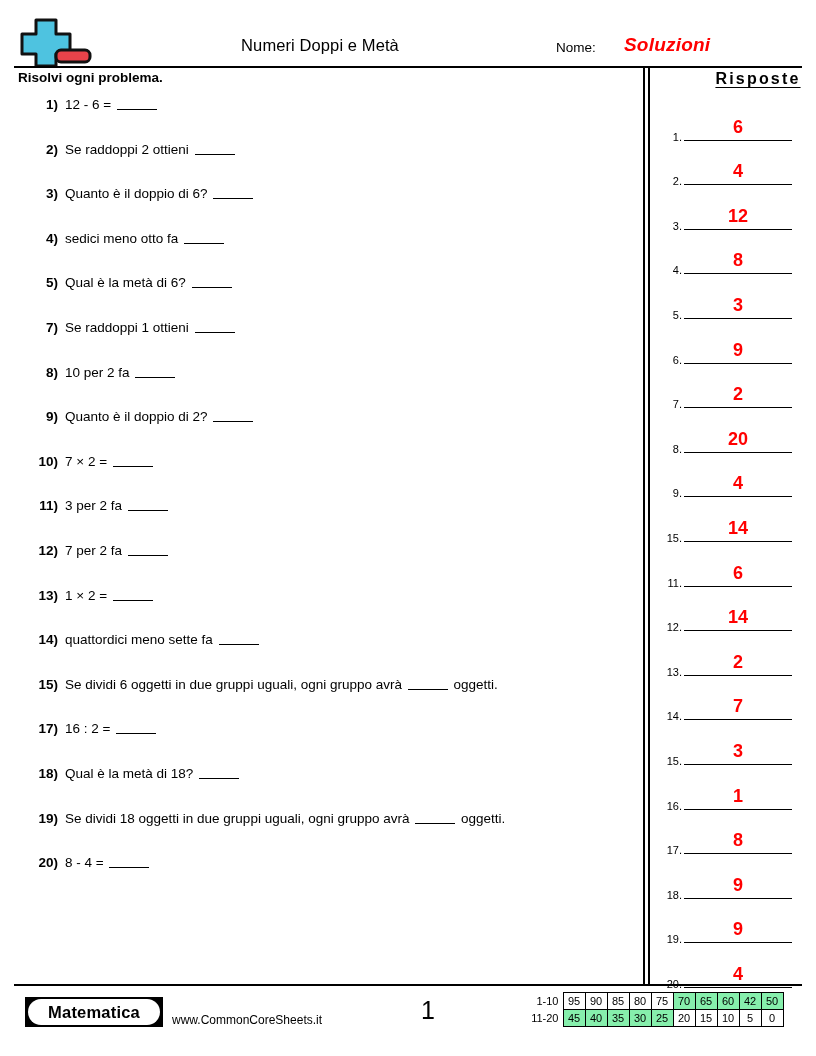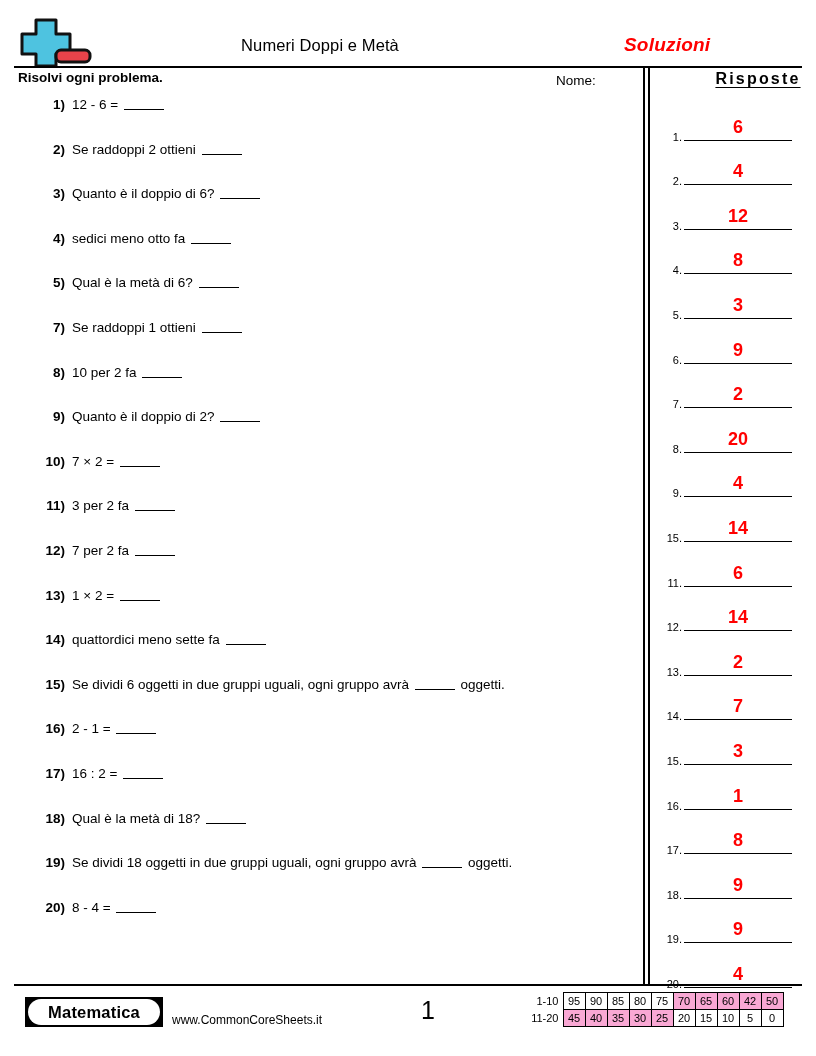--- a/index.html
+++ b/index.html
@@ -28,21 +28,20 @@
     position: absolute;
     left: 110px; top: 36px; width: 420px;
     text-align: center;
     font-size: 16.5px;
     letter-spacing: 0.1px;
   }
   #name-label {
     position: absolute;
     left: 556px; top: 40px;
     font-size: 13.5px;
-    margin-top: 33px;
   }
   #name-value {
     position: absolute;
     left: 624px; top: 34px;
     font-size: 19px;
     font-weight: bold;
     font-style: italic;
     color: #ff0000;
     letter-spacing: 0.2px;
   }
@@ -73,24 +72,23 @@
   }
 
   
   #problems {
     position: absolute;
     left: 0; top: 97px; width: 640px;
   }
   .problem {
     position: relative;
     height: 44.6px;
-    padding-left: 19px;
+    padding-left: 28px;
     font-size: 13.5px;
     line-height: 16px;
-    margin-left: 16px;
   }
   .q-num {
     display: inline-block;
     width: 30px;
     text-align: right;
     font-weight: bold;
     font-size: 13.5px;
     vertical-align: top;
   }
   .q-text {
@@ -215,21 +213,21 @@
     background: #ffffff;
   }
   #score-table td.rowlabel {
     border: none;
     width: 34px;
     text-align: right;
     padding-right: 4px;
     font-size: 11px;
     background: transparent;
   }
-  #score-table td.hl { background: #f9a8d4; }
+  #score-table td.hl { background: #86efac; }
 </style>
 </head>
 <body>
 
 <div id="header">
 
   <div id="logo">
     <svg width="82" height="52" viewBox="0 0 82 52">
       <path d="M22 4 h20 v14 h14 v20 h-14 v12 h-20 v-12 h-14 v-20 h14 z" fill="#4ec3e0" stroke="#111111" stroke-width="3" stroke-linejoin="round"></path>
       <rect x="42" y="34" width="34" height="12" rx="5" fill="#e8434a" stroke="#111111" stroke-width="3"></rect>
@@ -258,21 +256,20 @@
     <div class="problem"><span class="q-num">5)</span><span class="q-text"><span>Qual è la metà di 6? </span><span class="blank"></span><span></span></span></div>
     <div class="problem"><span class="q-num">7)</span><span class="q-text"><span>Se raddoppi 1 ottieni </span><span class="blank"></span><span></span></span></div>
     <div class="problem"><span class="q-num">8)</span><span class="q-text"><span>10 per 2 fa </span><span class="blank"></span><span></span></span></div>
     <div class="problem"><span class="q-num">9)</span><span class="q-text"><span>Quanto è il doppio di 2? </span><span class="blank"></span><span></span></span></div>
     <div class="problem"><span class="q-num">10)</span><span class="q-text"><span>7 × 2 = </span><span class="blank"></span><span></span></span></div>
     <div class="problem"><span class="q-num">11)</span><span class="q-text"><span>3 per 2 fa </span><span class="blank"></span><span></span></span></div>
     <div class="problem"><span class="q-num">12)</span><span class="q-text"><span>7 per 2 fa </span><span class="blank"></span><span></span></span></div>
     <div class="problem"><span class="q-num">13)</span><span class="q-text"><span>1 × 2 = </span><span class="blank"></span><span></span></span></div>
     <div class="problem"><span class="q-num">14)</span><span class="q-text"><span>quattordici meno sette fa </span><span class="blank"></span><span></span></span></div>
     <div class="problem"><span class="q-num">15)</span><span class="q-text"><span>Se dividi 6 oggetti in due gruppi uguali, ogni gruppo avrà </span><span class="blank"></span><span> oggetti.</span></span></div>
-    <div class="problem"><span class="q-num">16)</span><span class="q-text"><span>2 - 1 = </span><span class="blank"></span><span></span></span></div>
     <div class="problem"><span class="q-num">17)</span><span class="q-text"><span>16 : 2 = </span><span class="blank"></span><span></span></span></div>
     <div class="problem"><span class="q-num">18)</span><span class="q-text"><span>Qual è la metà di 18? </span><span class="blank"></span><span></span></span></div>
     <div class="problem"><span class="q-num">19)</span><span class="q-text"><span>Se dividi 18 oggetti in due gruppi uguali, ogni gruppo avrà </span><span class="blank"></span><span> oggetti.</span></span></div>
     <div class="problem"><span class="q-num">20)</span><span class="q-text"><span>8 - 4 = </span><span class="blank"></span><span></span></span></div>
   </div>
 
 <div id="answers-panel">
   <div id="answers-title">Risposte</div>
   <div id="answers-list">
       <div class="answer-row">

